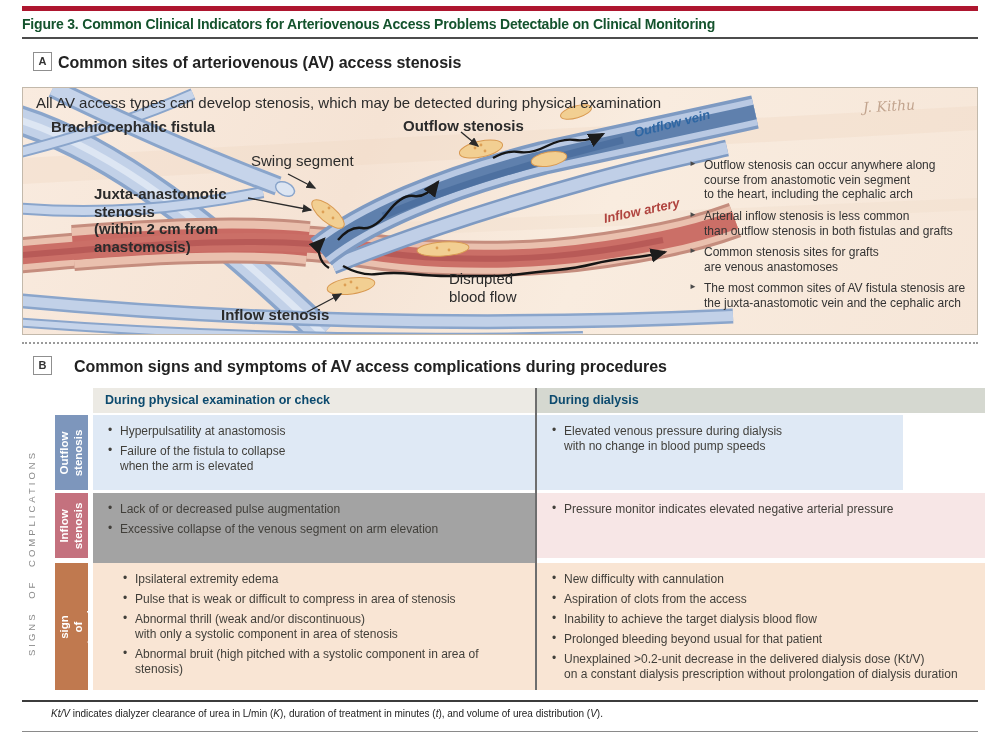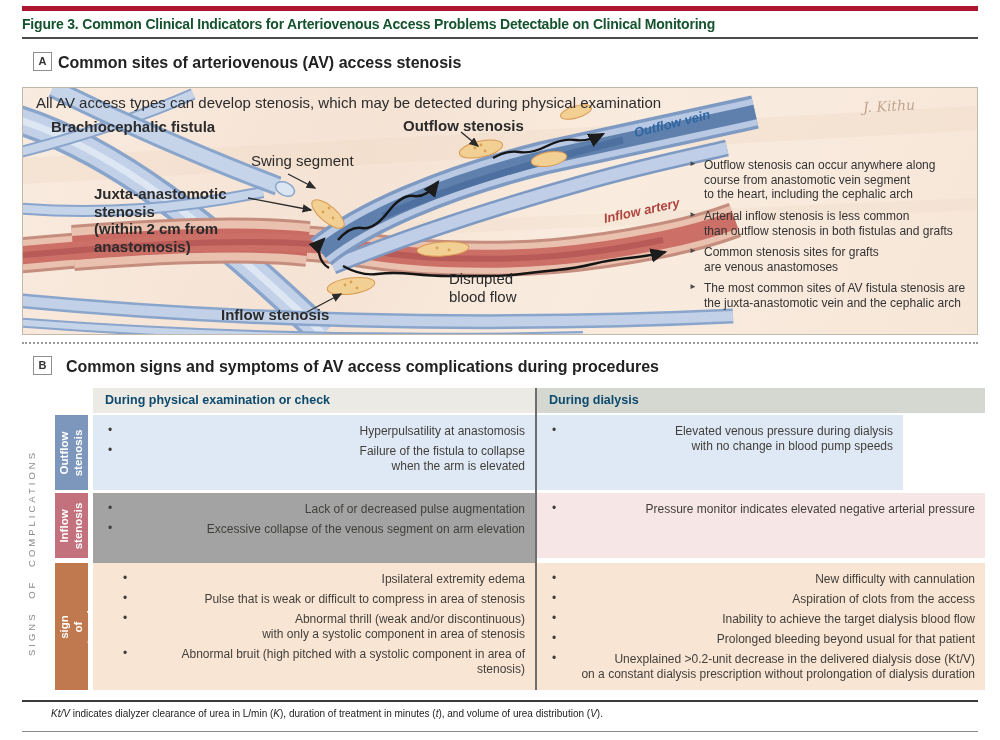--- a/index.html
+++ b/index.html
@@ -31,21 +31,21 @@
   
   .hdr-cell{height:25px;font-size:12.5px;font-weight:700;color:#0c4a6e;line-height:25px;padding-left:12px;box-sizing:border-box;}
   #col-divider{left:535px;top:388px;width:2px;height:302px;background:#6e6e6e;}
   .row-label{color:#fff;}
   .vwrap{position:absolute;left:0;top:0;width:100%;height:100%;}
   .vtext{position:absolute;top:50%;left:50%;transform:translate(-50%,-50%) rotate(-90deg);
     text-align:center;font-weight:700;font-size:11.5px;line-height:1.2;white-space:pre-line;}
   #side-label .vtext{font-weight:400;font-size:9.5px;letter-spacing:3px;word-spacing:7px;color:#8b8b8b;white-space:nowrap;}
   .cell{box-sizing:border-box;padding:9px 10px 6px 14px;}
   .cell .tbul{position:relative;padding-left:13px;margin-bottom:5px;font-size:12px;line-height:1.25;
-    color:#413f3a;white-space:pre-line;text-align:right;}
+    color:#413f3a;white-space:pre-line;}
   .cell .tbul::before{content:"•";position:absolute;left:1px;top:-1px;color:#413f3a;}
   
   #table-rule{left:22px;top:700px;width:956px;height:2px;background:#3c3c3c;}
   #footnote{left:22px;top:708px;width:956px;font-size:10px;color:#222;margin-left:29px;}
   #bottom-rule{left:22px;top:731px;width:956px;height:1px;background:#8a8a8a;}
 </style>
 </head>
 <body>
 
 <div id="canvas">
@@ -170,21 +170,21 @@
       <div class="abul">Common stenosis sites for grafts
 are venous anastomoses</div>
       <div class="abul">The most common sites of AV fistula stenosis are
 the juxta-anastomotic vein and the cephalic arch</div>
     </div>
   </div>
 
   <div id="dotted-divider" class="abs"></div>
 
   <div class="abs panel-letter" style="left:33px;top:356px;">B</div>
-  <div class="abs panel-heading" style="left:66px;top:358px;">Common signs and symptoms of AV access complications during procedures</div>
+  <div class="abs panel-heading" style="left:74px;top:358px;">Common signs and symptoms of AV access complications during procedures</div>
 
   <div class="abs hdr-cell" style="left:93px;top:388px;width:442px;background:#eceae4;">During physical examination or check</div>
   <div class="abs hdr-cell" style="left:537px;top:388px;width:448px;background:#d5d8d0;">During dialysis</div>
   <div id="col-divider" class="abs"></div>
 
   <div id="side-label" class="abs" style="left:22px;top:415px;width:20px;height:275px;">
     <div class="vwrap">
         <div class="vtext">SIGNS OF COMPLICATIONS</div>
       </div>
   </div>

